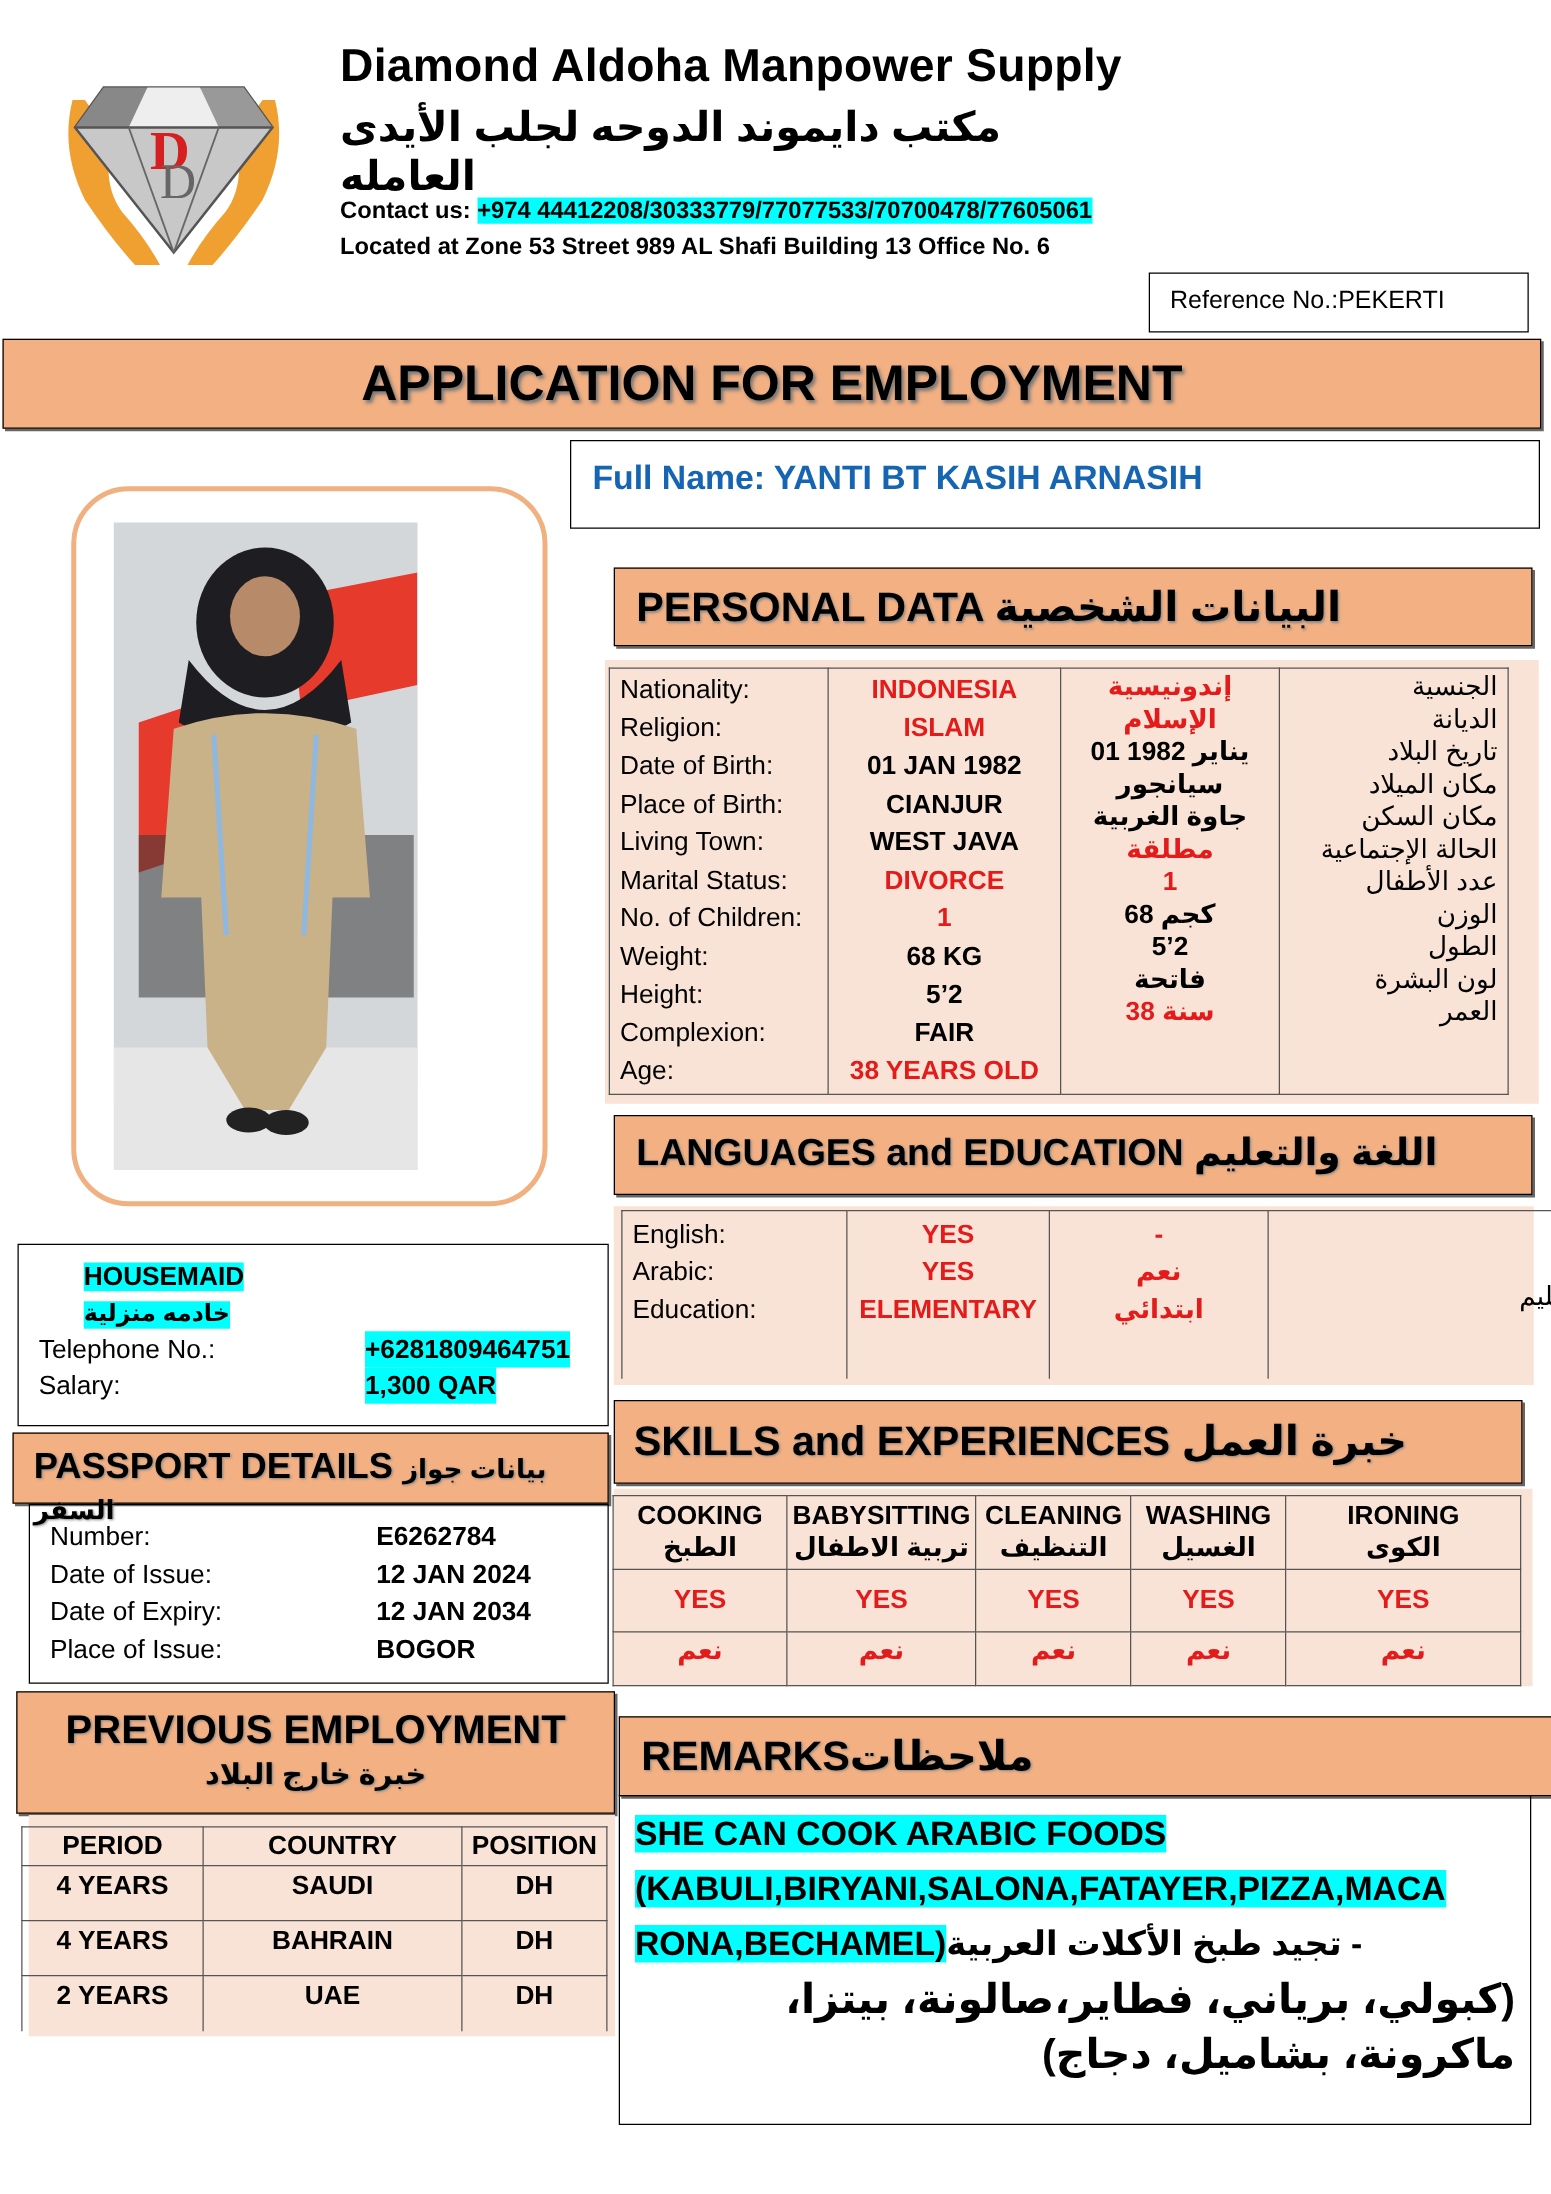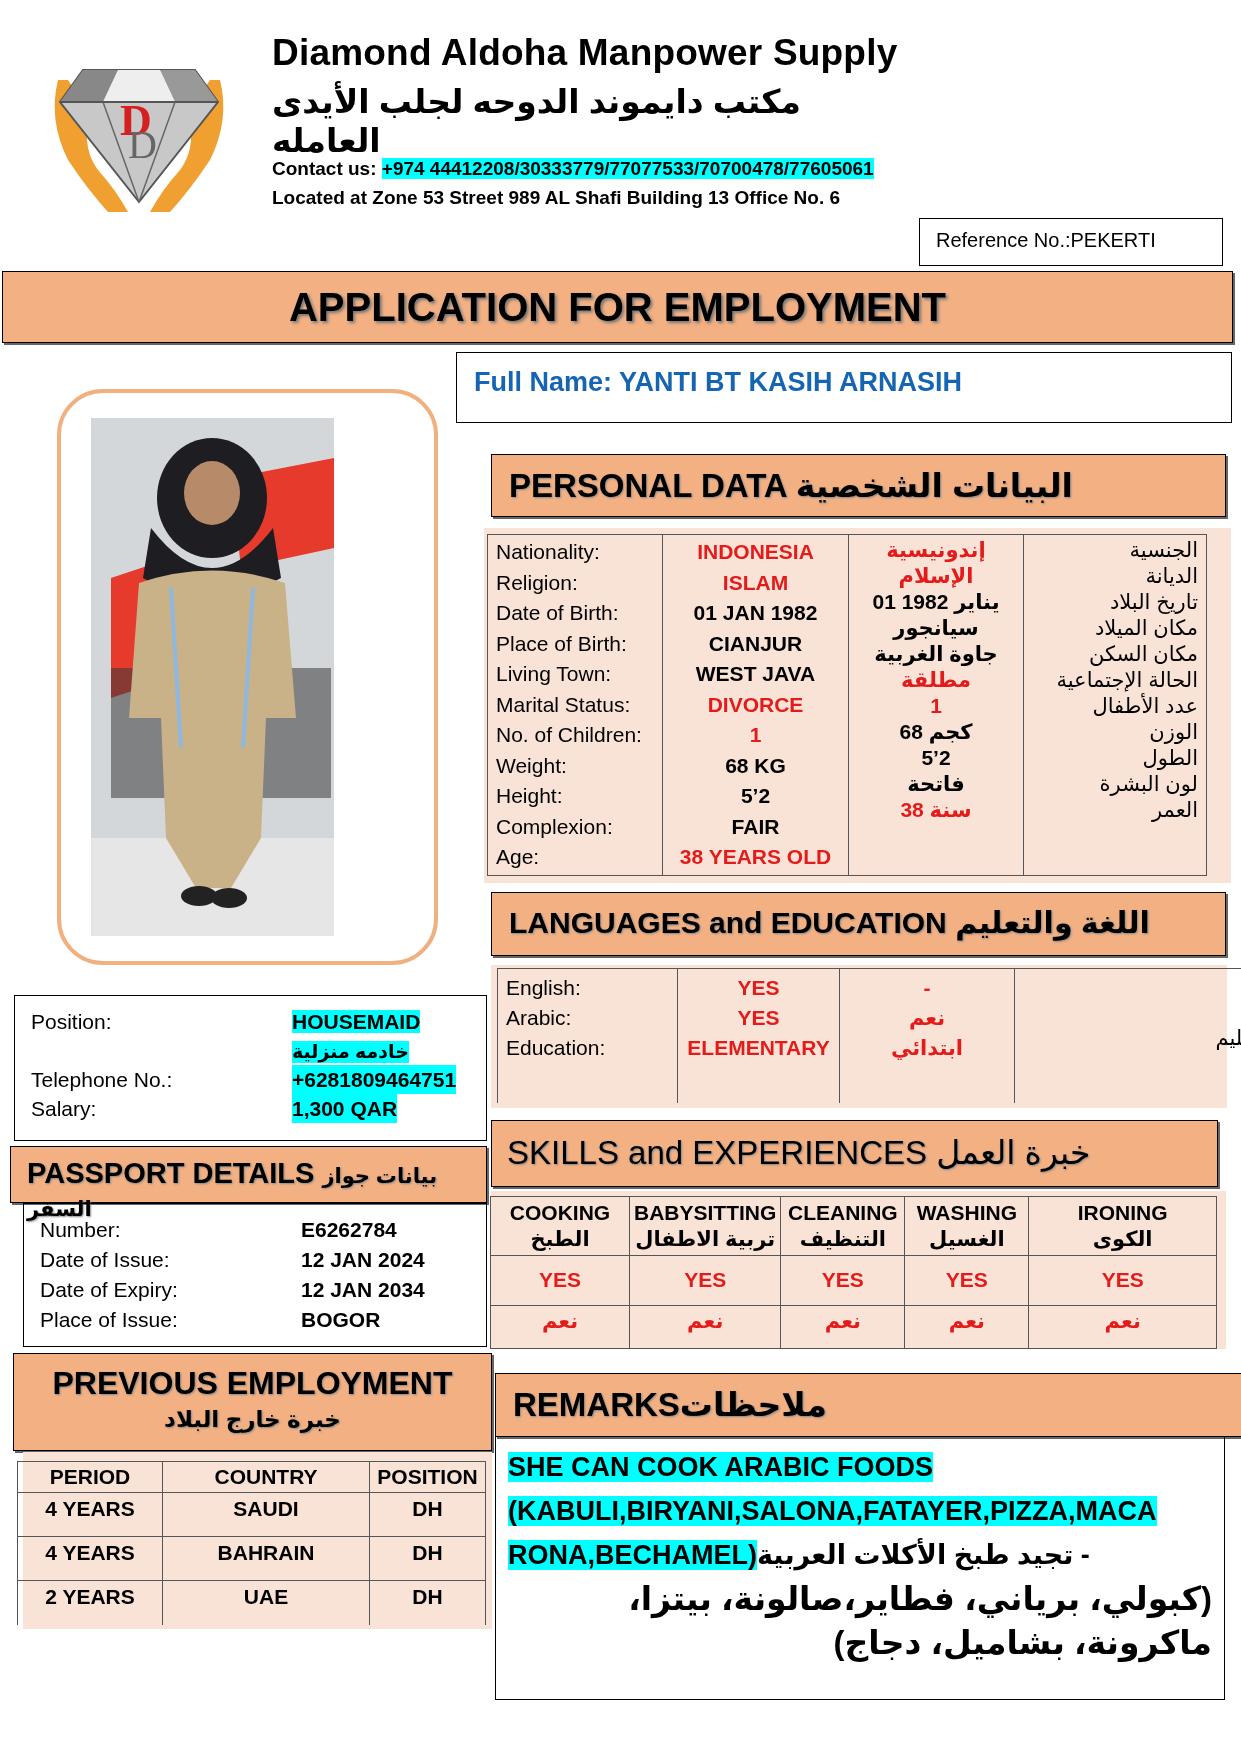--- a/index.html
+++ b/index.html
@@ -50,21 +50,21 @@
   .kv { display: flex; }
   .kv .k { width: 225px; flex-shrink: 0; }
   .kv .v { font-weight: bold; margin-left: 36px; }
 
   
   #pp-band { left: 10px; top: 1146px; width: 477px; height: 57px; font-size: 29px; font-weight: bold; padding: 10px 16px; text-shadow: 1px 1px 2px #888; }
   #pp-box { left: 23px; top: 1203px; width: 464px; height: 144px; border: 1.5px solid #000; padding: 11px 16px; font-size: 21px; line-height: 30px; }
   #pp-box .kv .k { width: 225px; }
 
   
-  #sk-band { left: 491px; top: 1120px; width: 727px; height: 67px; font-size: 33px; font-weight: normal; padding: 12px 15px; text-shadow: 1px 1px 2px #888; }
+  #sk-band { left: 491px; top: 1120px; width: 727px; height: 67px; font-size: 33px; font-weight: bold; padding: 12px 15px; text-shadow: 1px 1px 2px #888; }
   #sk-bg { left: 491px; top: 1191px; width: 735px; height: 158px; }
   #sk-table { left: 490px; top: 1196px; width: 727px; height: 153px; }
   #sk-table td { border: 1.5px solid #555; text-align: center; font-size: 21px; line-height: 26px; padding: 2px 4px; }
   #sk-table td.h { font-weight: bold; }
 
   
   #pe-band { left: 13px; top: 1353px; width: 479px; height: 98px; text-align: center; padding-top: 11px; text-shadow: 1px 1px 2px #888; }
   #pe-band .en { font-size: 32px; font-weight: bold; }
   #pe-band .ar { font-size: 23px; font-weight: bold; margin-top: 4px; direction: rtl; }
   #pe-bg { left: 23px; top: 1452px; width: 469px; height: 177px; }
@@ -235,21 +235,20 @@
             <div>العربية</div>
             <div>المستوى التعليم</div>
           </div>
         </td>
   </tr>
 </tbody>
   </table>
 
 <div id="pos-box" class="abs">
   <div class="kv">
-    <span class="k">Position:</span>
     <span class="v"><span class="hl">HOUSEMAID</span><br><span class="hl rtl" style="display:inline-block;font-size:19px;line-height:22px">خادمه منزلية</span></span>
   </div>
   <div class="kv">
     <span class="k">Telephone No.:</span>
     <span class="v hl">+6281809464751</span>
   </div>
   <div class="kv">
     <span class="k">Salary:</span>
     <span class="v hl">1,300 QAR</span>
   </div>

